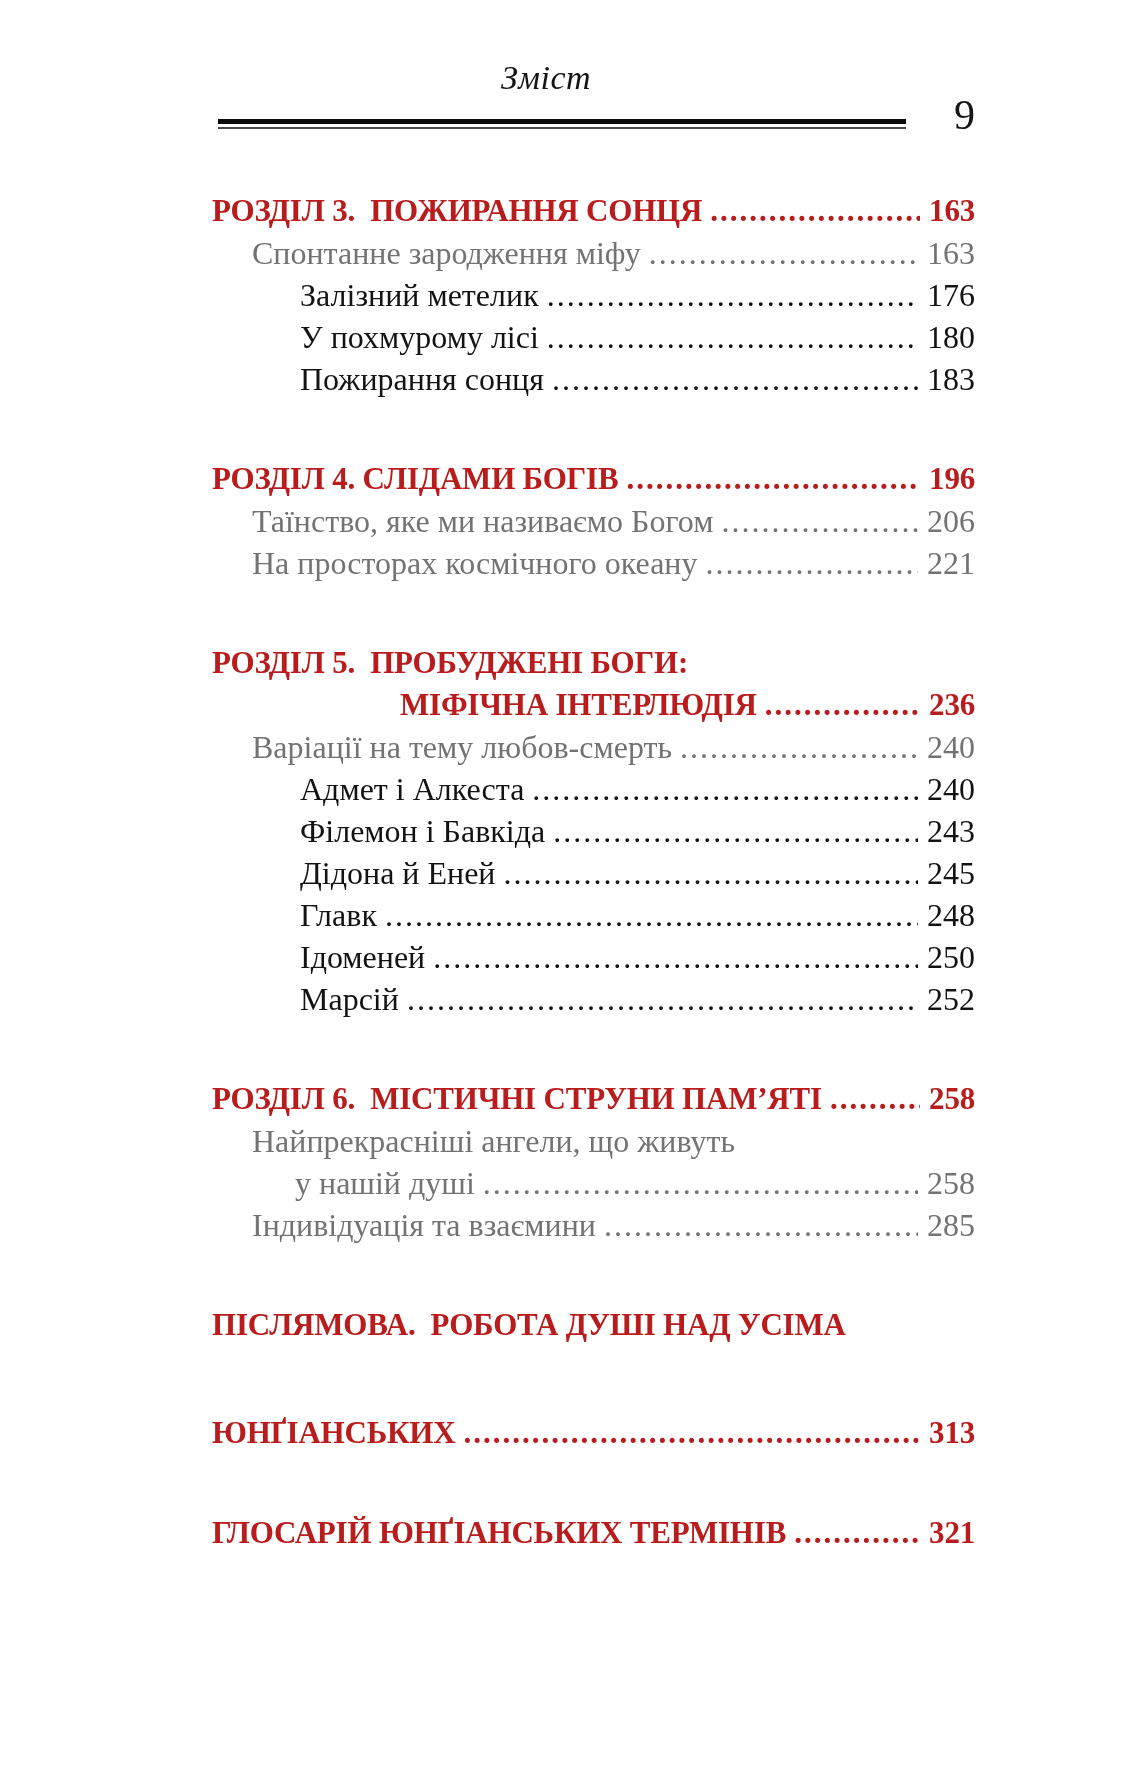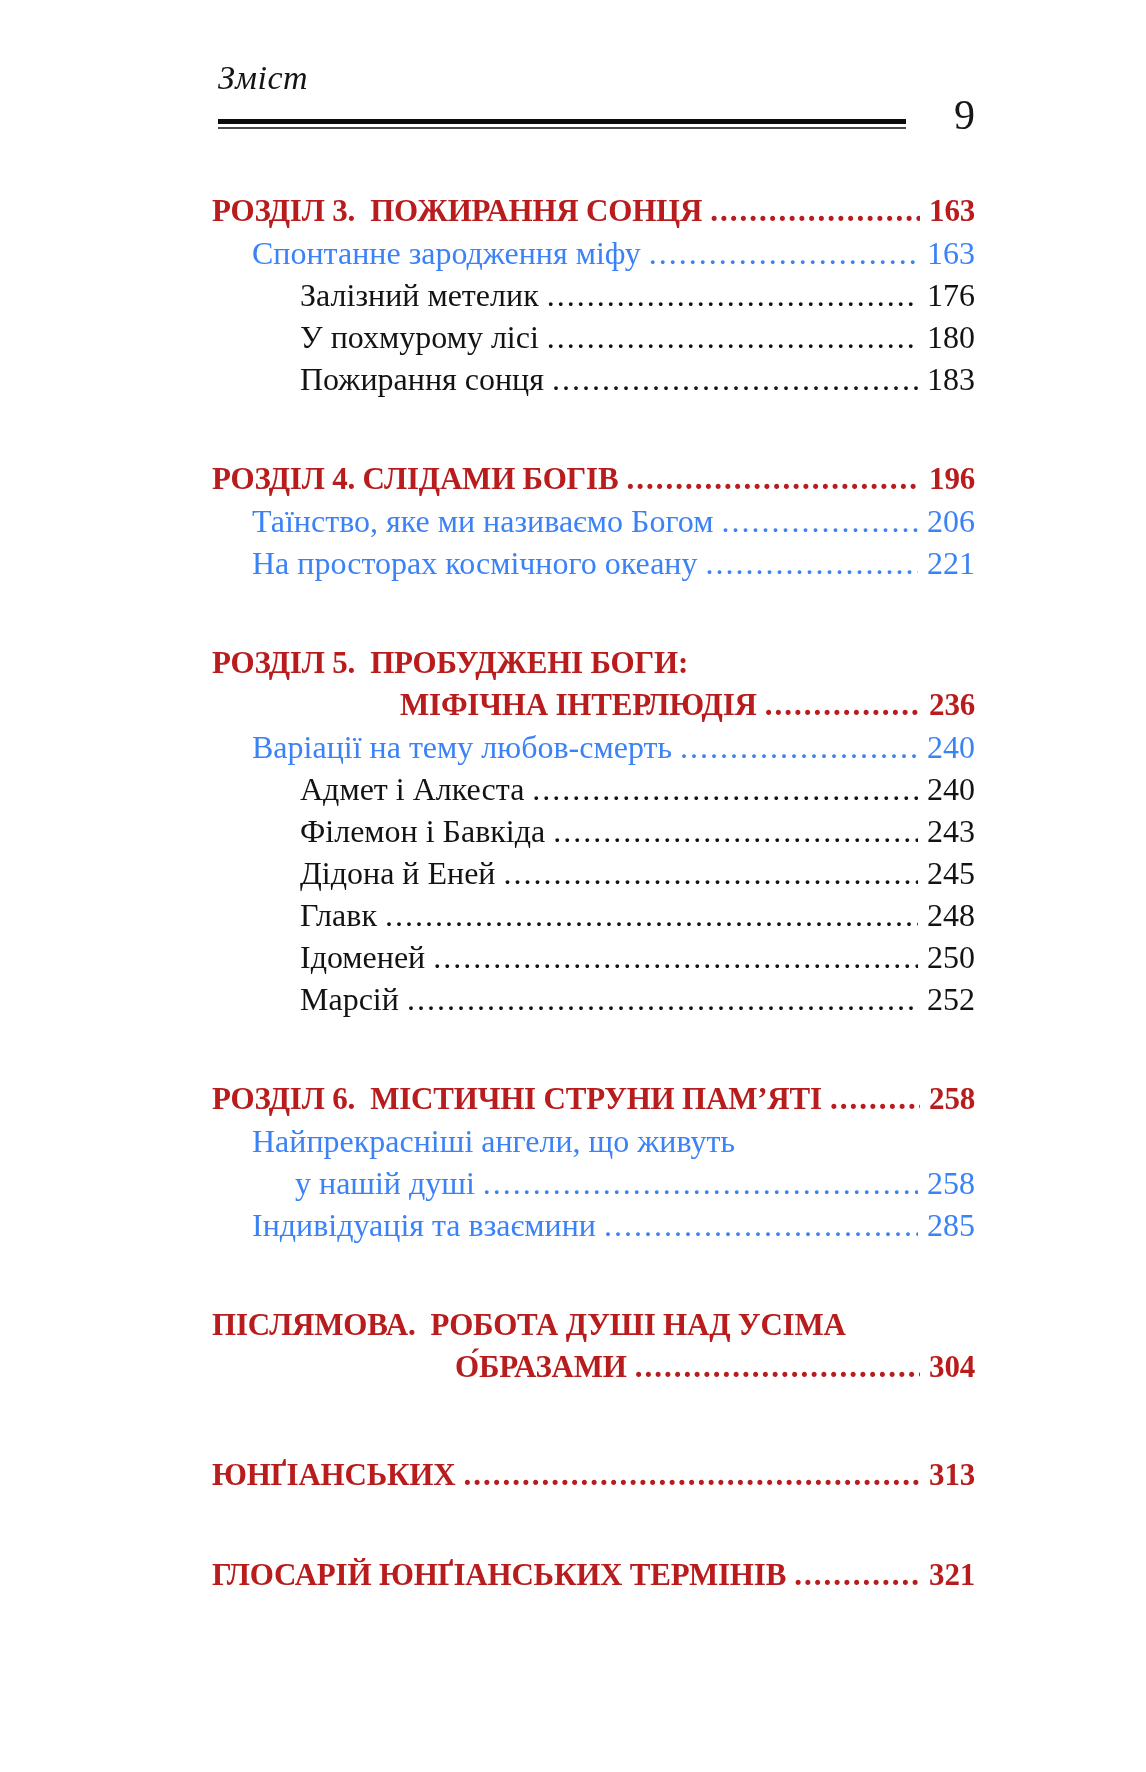--- a/index.html
+++ b/index.html
@@ -5,21 +5,21 @@
   html,body{margin:0;padding:0;background:#ffffff;}
   .page{
     position:relative;
     width:1146px;height:1772px;
     background:#ffffff;
     color:#101010;
     font-family:"Liberation Serif","DejaVu Serif",serif;
     overflow:hidden;
   }
   
-  .running-head{position:absolute;left:218px;width:688px;top:58px;}
+  .running-head{position:absolute;left:202px;width:688px;top:58px;text-align:center;}
   .running-title{
     font-style:italic;font-weight:400;font-size:34px;line-height:40px;
     letter-spacing:0.5px;color:#141414;
   }
   .head-rule{position:absolute;left:218px;width:688px;top:119px;height:12px;}
   .head-rule .thick{height:5px;background:#0b0b0b;}
   .head-rule .thin{height:2px;background:#4a4a4a;margin-top:3px;}
   .folio{
     position:absolute;right:171px;top:92px;
     font-size:42px;line-height:46px;color:#171717;
@@ -36,21 +36,21 @@
     flex:1 1 0;min-width:14px;overflow:hidden;white-space:nowrap;
     margin:0 9px 0 8px;
   }
   .leader::after{
     content:"..........................................................................................................................................";
     letter-spacing:2px;
   }
   .pagenum{flex:0 0 auto;white-space:nowrap;}
   
   .chapter{font-weight:700;font-size:31px;letter-spacing:-0.2px;color:#b91c1c;}
-  .sub1{font-weight:400;font-size:32px;padding-left:40px;color:#3b82f6;}
+  .sub1{font-weight:400;font-size:32px;padding-left:40px;color:#737373;}
   .sub2{font-weight:400;font-size:32px;padding-left:88px;color:#131313;}
   .sub1 .toc-line,.sub1 .plainline,.sub2 .toc-line{}
   
   .cont-roz5{padding-left:188px;}
   .cont-afterword{padding-left:243px;}
   .cont-none{padding-left:0;margin-left:43px;}
   
   .gap-section{margin-top:58px;}
   .gap-big{margin-top:66px;}
   .gap-end{margin-top:58px;}
@@ -219,25 +219,20 @@
       <div class="entry sub1">
 
       <div class="toc-line">
         <span class="toc-label">Індивідуація та взаємини</span>
         <span class="leader"></span>
         <span class="pagenum">285</span>
       </div>
     </div>
       <div class="entry chapter gap-section">
       <div class="plainline">ПІСЛЯМОВА.  РОБОТА ДУШІ НАД УСІМА</div>
-      <div class="toc-line cont-afterword">
-        <span class="toc-label">О́БРАЗАМИ</span>
-        <span class="leader"></span>
-        <span class="pagenum">304</span>
-      </div>
     </div>
       <div class="entry chapter gap-big">
 
       <div class="toc-line">
         <span class="toc-label">ЮНҐІАНСЬКИХ</span>
         <span class="leader"></span>
         <span class="pagenum">313</span>
       </div>
     </div>
       <div class="entry chapter gap-end">

